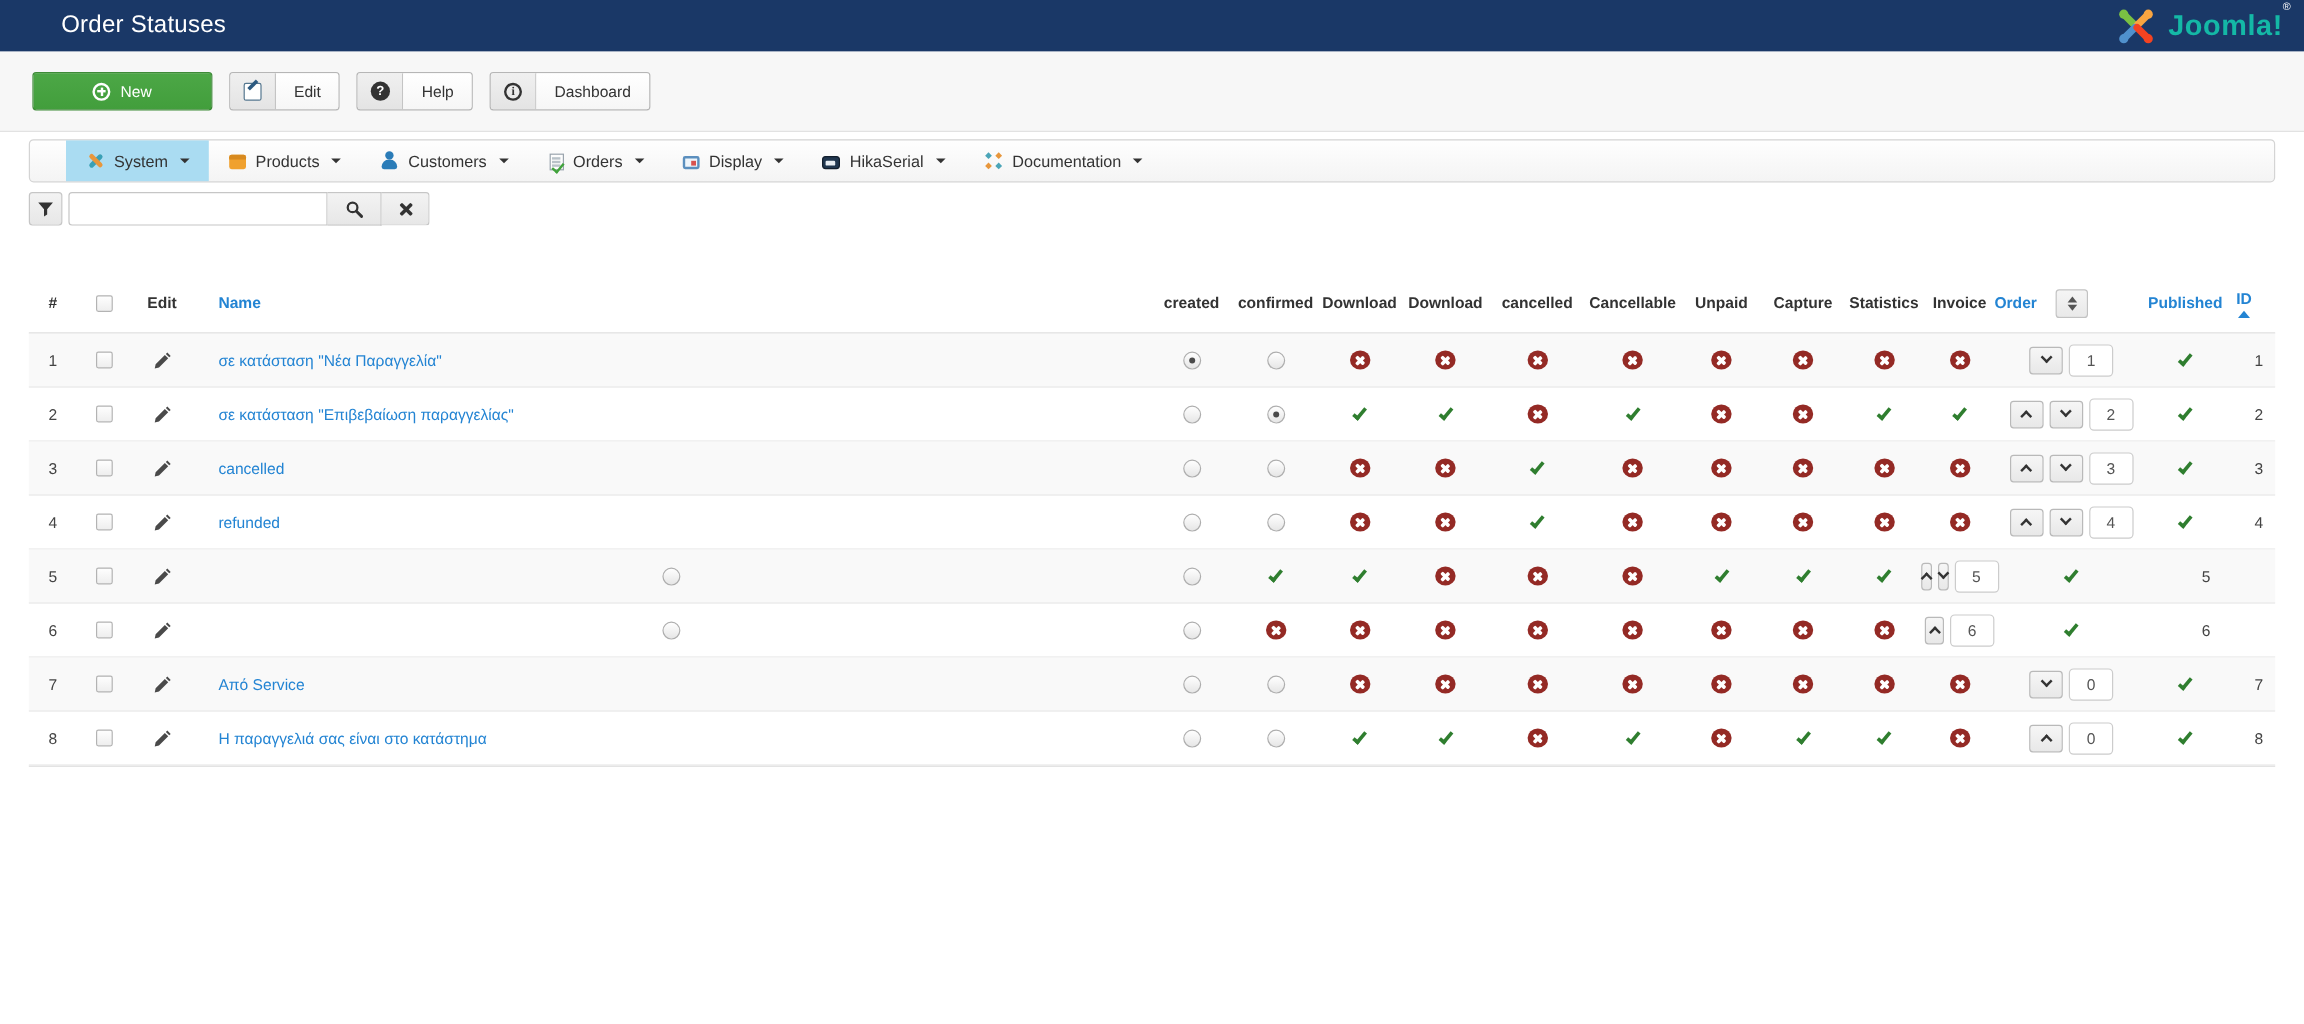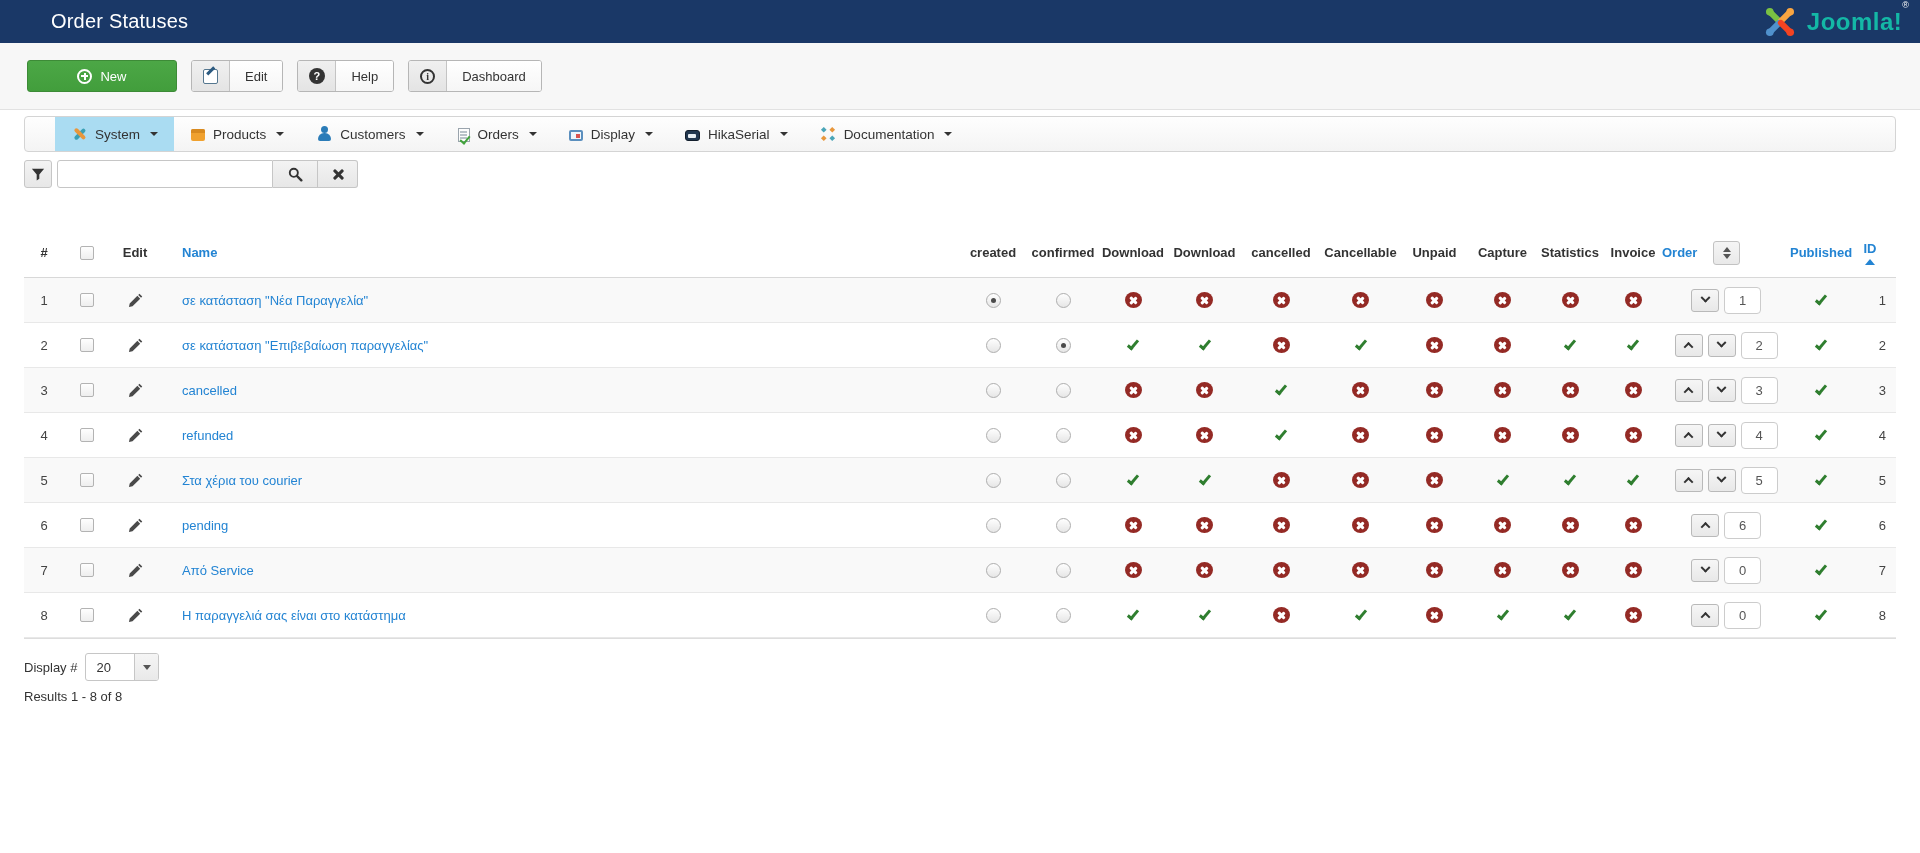--- a/index.html
+++ b/index.html
@@ -467,21 +467,20 @@
         <div class="trow odd">
           <div class="row-num">5</div>
           <div class="cell-c">
             <span class="checkbox"></span>
           </div>
           <div class="cell-c edit-pencil">
             <svg width="15" height="15" viewBox="0 0 16 16">
               <path fill="#4a4a4a" d="M12.2 0.8 L15.2 3.8 L13.9 5.1 L10.9 2.1 Z M10 3 L13 6 L4.8 14.2 L1 15 L1.8 11.2 Z"></path>
             </svg>
           </div>
-          <div class="name-cell"><a class="name-link">Στα χέρια του courier</a></div>
           <div class="cell-c">
             <span class="radio"></span>
           </div>
           <div class="cell-c">
             <span class="radio"></span>
           </div>
           <div class="cell-c">
             <span class="ck"></span>
           </div>
           <div class="cell-c">
@@ -522,21 +521,20 @@
         <div class="trow">
           <div class="row-num">6</div>
           <div class="cell-c">
             <span class="checkbox"></span>
           </div>
           <div class="cell-c edit-pencil">
             <svg width="15" height="15" viewBox="0 0 16 16">
               <path fill="#4a4a4a" d="M12.2 0.8 L15.2 3.8 L13.9 5.1 L10.9 2.1 Z M10 3 L13 6 L4.8 14.2 L1 15 L1.8 11.2 Z"></path>
             </svg>
           </div>
-          <div class="name-cell"><a class="name-link">pending</a></div>
           <div class="cell-c">
             <span class="radio"></span>
           </div>
           <div class="cell-c">
             <span class="radio"></span>
           </div>
           <div class="cell-c">
             <span class="redx"></span>
           </div>
           <div class="cell-c">
@@ -671,26 +669,14 @@
             <input class="order-input" type="text" value="0" style="">
           </div>
           <div class="cell-c">
             <span class="ck"></span>
           </div>
           <div class="id-cell">8</div>
         </div>
       </div>
   </div>
 
-  <div class="footer">
-    <div class="display-row">
-      <span class="display-label">Display #</span>
-      <div class="fake-select">
-        <span class="val">20</span>
-        <span class="arrow-seg">
-            <span class="tri-dn-s"></span>
-          </span>
-      </div>
-    </div>
-    <div class="results-line">Results 1 - 8 of 8</div>
-  </div>
 
 </div>
 
 </body></html>

